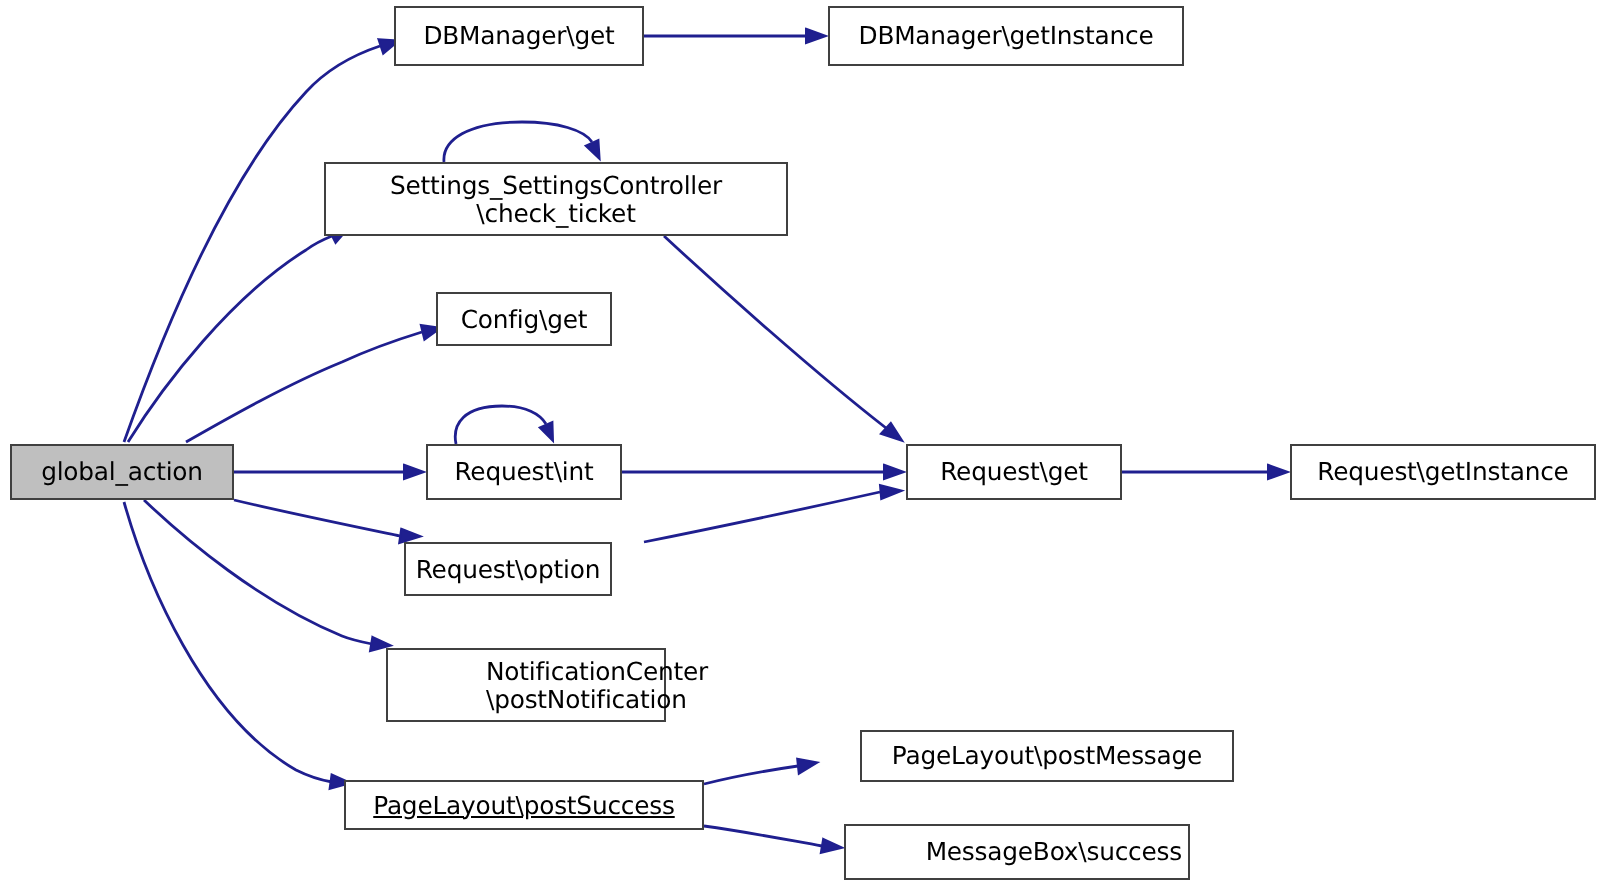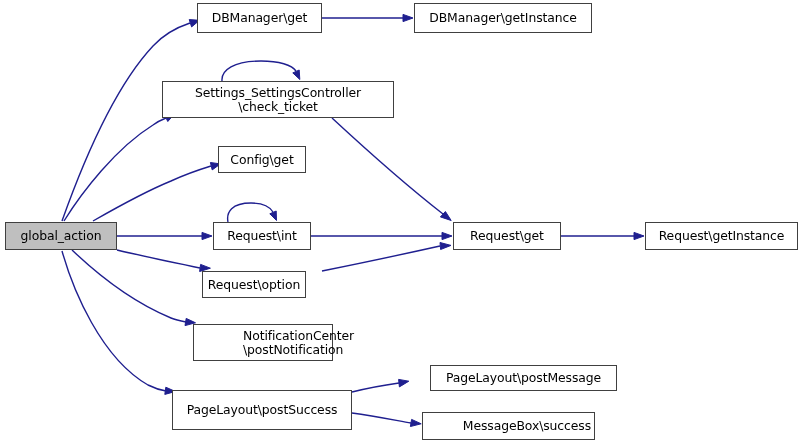--- a/index.html
+++ b/index.html
@@ -170,21 +170,21 @@
 
   <div class="node" style="left:202px; top:271px; width:104px; height:27px;">
     <span class="node-label">Request\option</span>
   </div>
 
   <div class="node" style="left:193px; top:324px; width:140px; height:37px;padding-left:46px;">
     <span class="node-label">NotificationCenter
 \postNotification</span>
   </div>
 
-  <div class="node" style="left:172px; top:390px; width:180px; height:40px;">
+  <div class="node" style="left:172px; top:390px; width:180px; height:25px;text-decoration:underline;">
     <span class="node-label">PageLayout\postSuccess</span>
   </div>
 
   <div class="node" style="left:414px; top:3px; width:178px; height:30px;">
     <span class="node-label">DBManager\getInstance</span>
   </div>
 
   <div class="node" style="left:453px; top:222px; width:108px; height:28px;">
     <span class="node-label">Request\get</span>
   </div>

